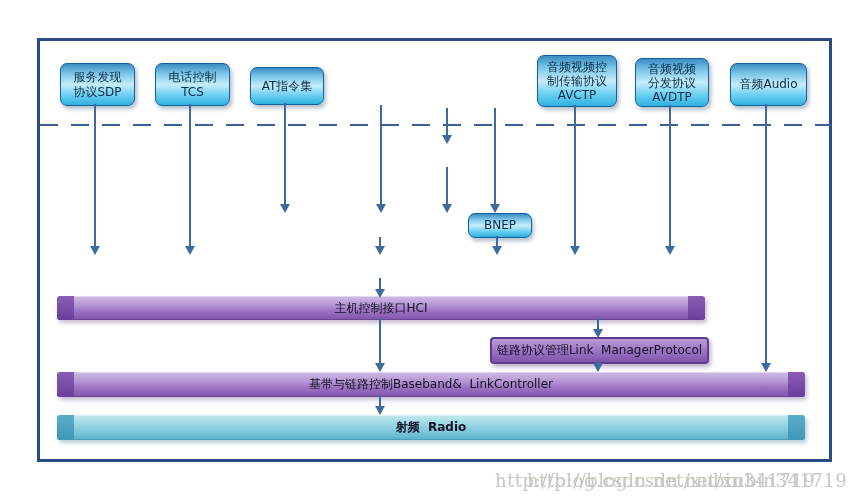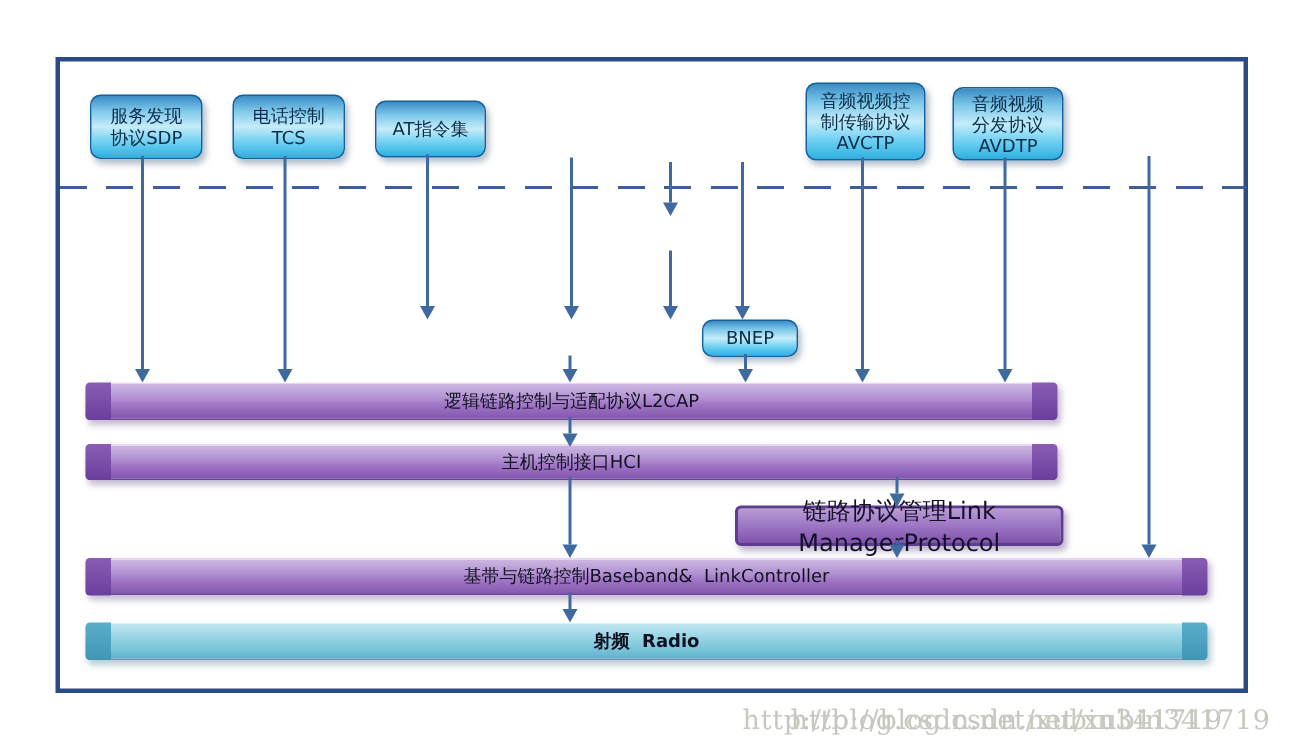--- a/index.html
+++ b/index.html
@@ -55,21 +55,21 @@
   }
   .tbar::before{left:0;border-radius:3px 0 0 3px;}
   .tbar::after{right:0;border-radius:0 3px 3px 0;}
   .pbar span,.tbar span{position:relative;z-index:2;white-space:pre-wrap;}
   
   .lmpbox{
     position:absolute;display:flex;align-items:center;justify-content:center;
     background:linear-gradient(180deg,#b99cd6 0%,#9a72c2 55%,#8054ab 100%);
     border:2px solid #5e3c8f;border-radius:4px;
     box-shadow:2px 3px 4px rgba(110,85,140,.45);
-    font-size:16px;color:#15102a;white-space:pre-wrap;text-align:center;
+    font-size:12px;color:#15102a;white-space:pre-wrap;text-align:center;
   }
   
   .conn{position:absolute;width:2px;background:#3f6a9f;}
   .conn.arrow::after{
     content:'';position:absolute;left:-4px;bottom:-9px;width:0;height:0;
     border-left:5px solid transparent;border-right:5px solid transparent;
     border-top:9px solid #3f6a9f;
   }
   
   .wm{
@@ -99,28 +99,28 @@
   <div class="cbox" style="left:635px;top:58px;width:72px;height:47px;line-height:14px">
       <span>音频视频
 分发协议
 AVDTP</span>
     </div>
   <div class="cbox" style="left:537px;top:55px;width:78px;height:50px;line-height:14px">
       <span>音频视频控
 制传输协议
 AVCTP</span>
     </div>
+  <div class="cbox" style="left:730px;top:63px;width:75px;height:41px">
+      <span>音频Audio</span>
+    </div>
 
   <div class="cbox" style="left:468px;top:213px;width:62px;height:23px">
       <span>BNEP</span>
     </div>
 
-  <div class="pbar" style="left:57px;top:255px;width:648px;height:23px">
-      <span>逻辑链路控制与适配协议L2CAP</span>
-    </div>
   <div class="pbar" style="left:57px;top:296px;width:648px;height:22px">
       <span>主机控制接口HCI</span>
     </div>
   <div class="lmpbox" style="left:490px;top:337px;width:215px;height:23px"><span>链路协议管理Link  ManagerProtocol</span></div>
   <div class="pbar" style="left:57px;top:372px;width:748px;height:23px">
       <span>基带与链路控制Baseband&amp;  LinkController</span>
     </div>
   <div class="tbar" style="left:57px;top:415px;width:748px;height:23px">
       <span>射频  Radio</span>
     </div>

